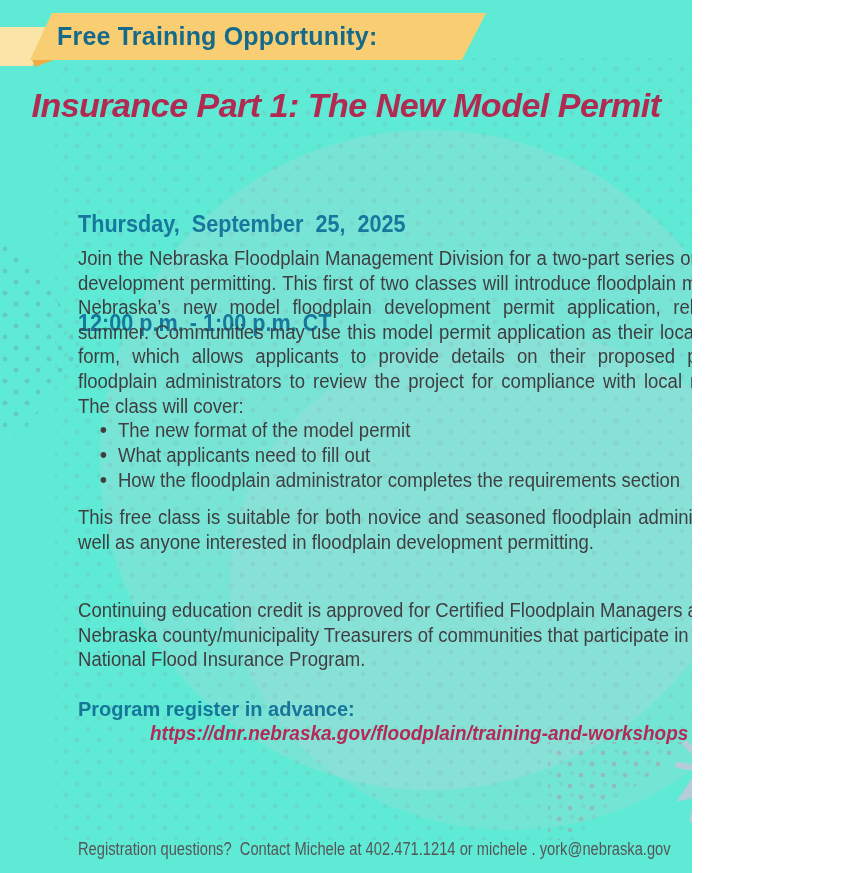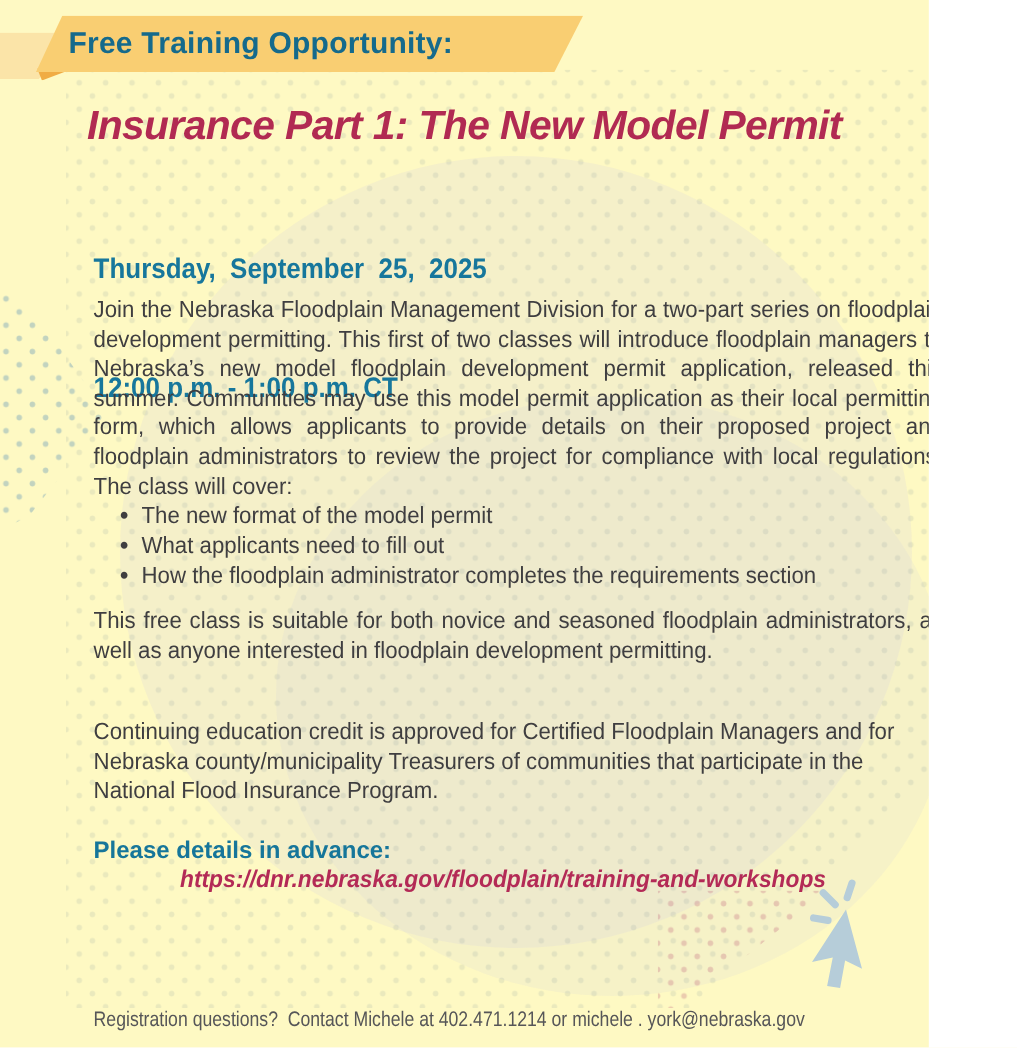--- a/index.html
+++ b/index.html
@@ -1,17 +1,17 @@
 <!DOCTYPE html>
 <html><head>
 <meta charset="utf-8">
 <style>
   html,body{margin:0;padding:0;background:#fff;}
   .page{
-    position:relative;width:774px;height:873px;overflow:hidden;background:#fef9c3;
+    position:relative;width:692px;height:873px;overflow:hidden;background:#5eead4;
     font-family:"Liberation Sans",sans-serif;
   }
   
   .blob{position:absolute;border-radius:50%;pointer-events:none;}
   .blob1{left:100px;top:130px;width:660px;height:660px;background:rgba(213,211,221,0.22);}
   .blob2{left:230px;top:330px;width:560px;height:500px;background:rgba(213,211,221,0.18);}
   .dots{
     position:absolute;pointer-events:none;
     background-image:
       radial-gradient(circle,var(--dc) 2.1px,transparent 2.7px),
@@ -103,21 +103,21 @@
       <li>The new format of the model permit</li>
       <li>What applicants need to fill out</li>
       <li>How the floodplain administrator completes the requirements section</li>
     </ul>
   </div>
 
   <p class="block-audience cond bodytext">This free class is suitable for both novice and seasoned floodplain administrators, as well as anyone interested in floodplain development permitting.</p>
 
   <p class="block-credit cond bodytext">Continuing education credit is approved for Certified Floodplain Managers and for Nebraska county/municipality Treasurers of communities that participate in the National Flood Insurance Program.</p>
 
-  <div class="register-label">Please details in advance:</div>
+  <div class="register-label">Program register in advance:</div>
   <a class="register-link" href="#">https://dnr.nebraska.gov/floodplain/training-and-workshops</a>
 
   <div class="cursor-wrap">
     <svg width="120" height="105" viewBox="0 0 120 105">
       <g fill="none" stroke="#B6CDD9" stroke-width="6" stroke-linecap="round">
         <path d="M55 8 L51 20"></path>
         <path d="M31 16 L41 26"></path>
         <path d="M23 37 L35 39"></path>
       </g>
       <g transform="rotate(33 50 30)">

